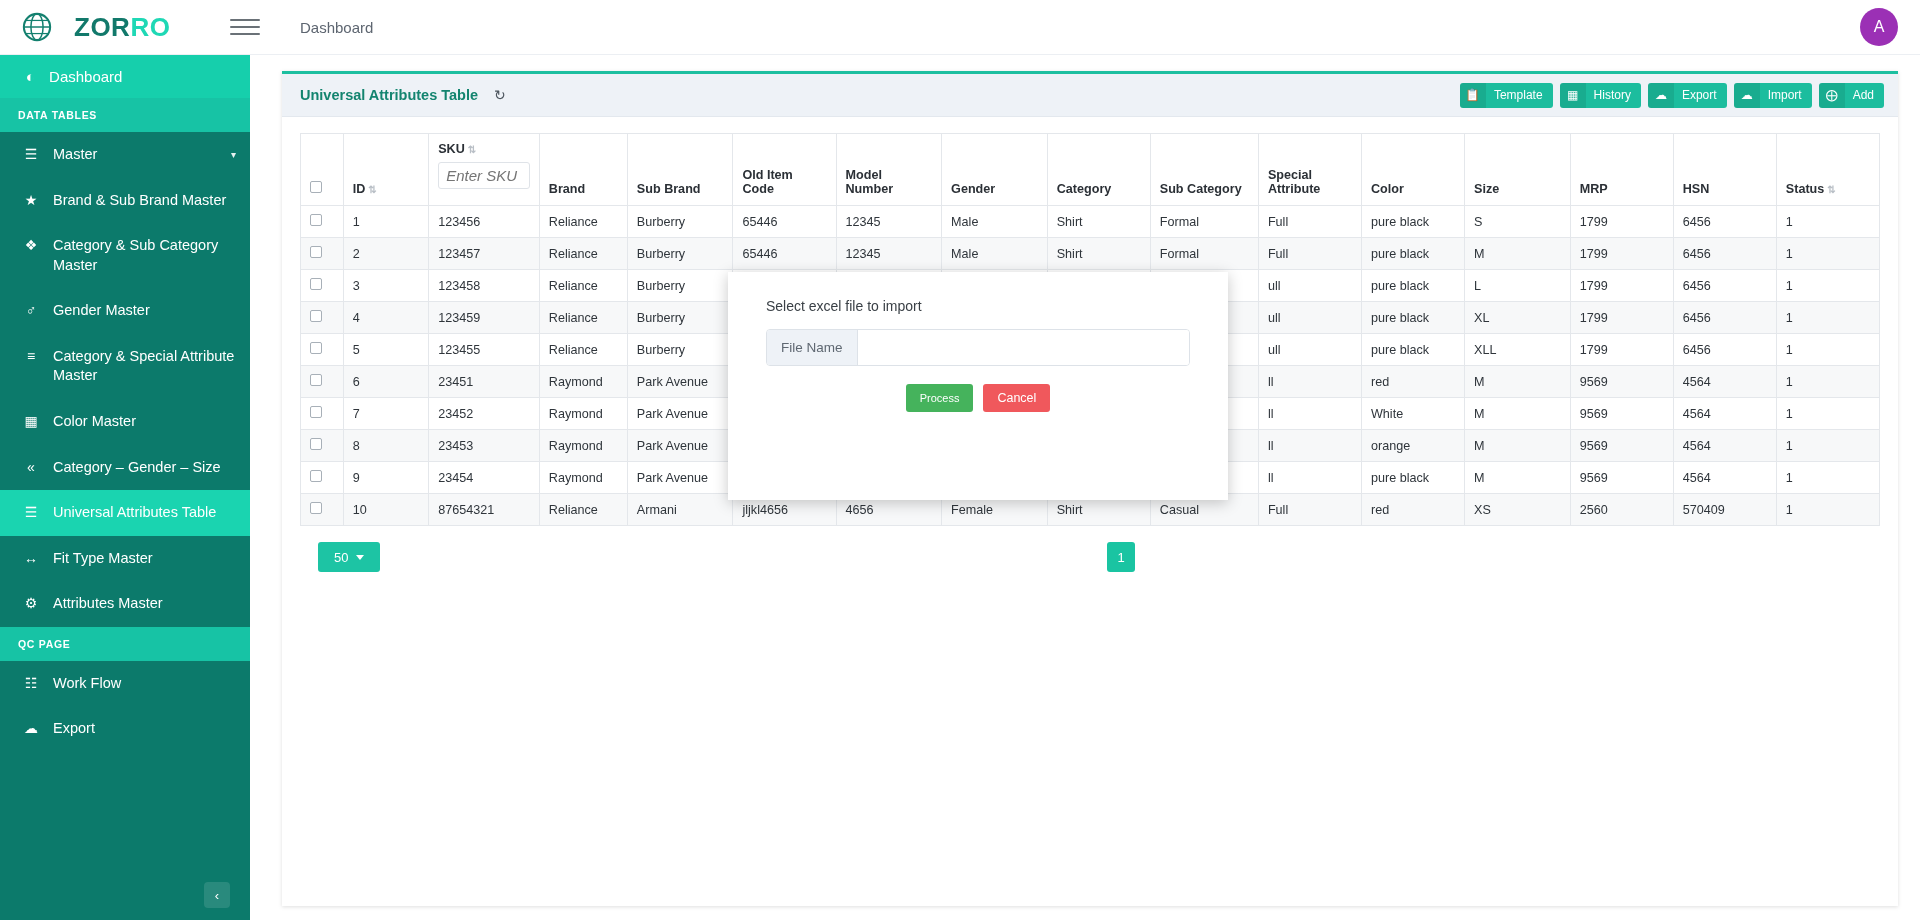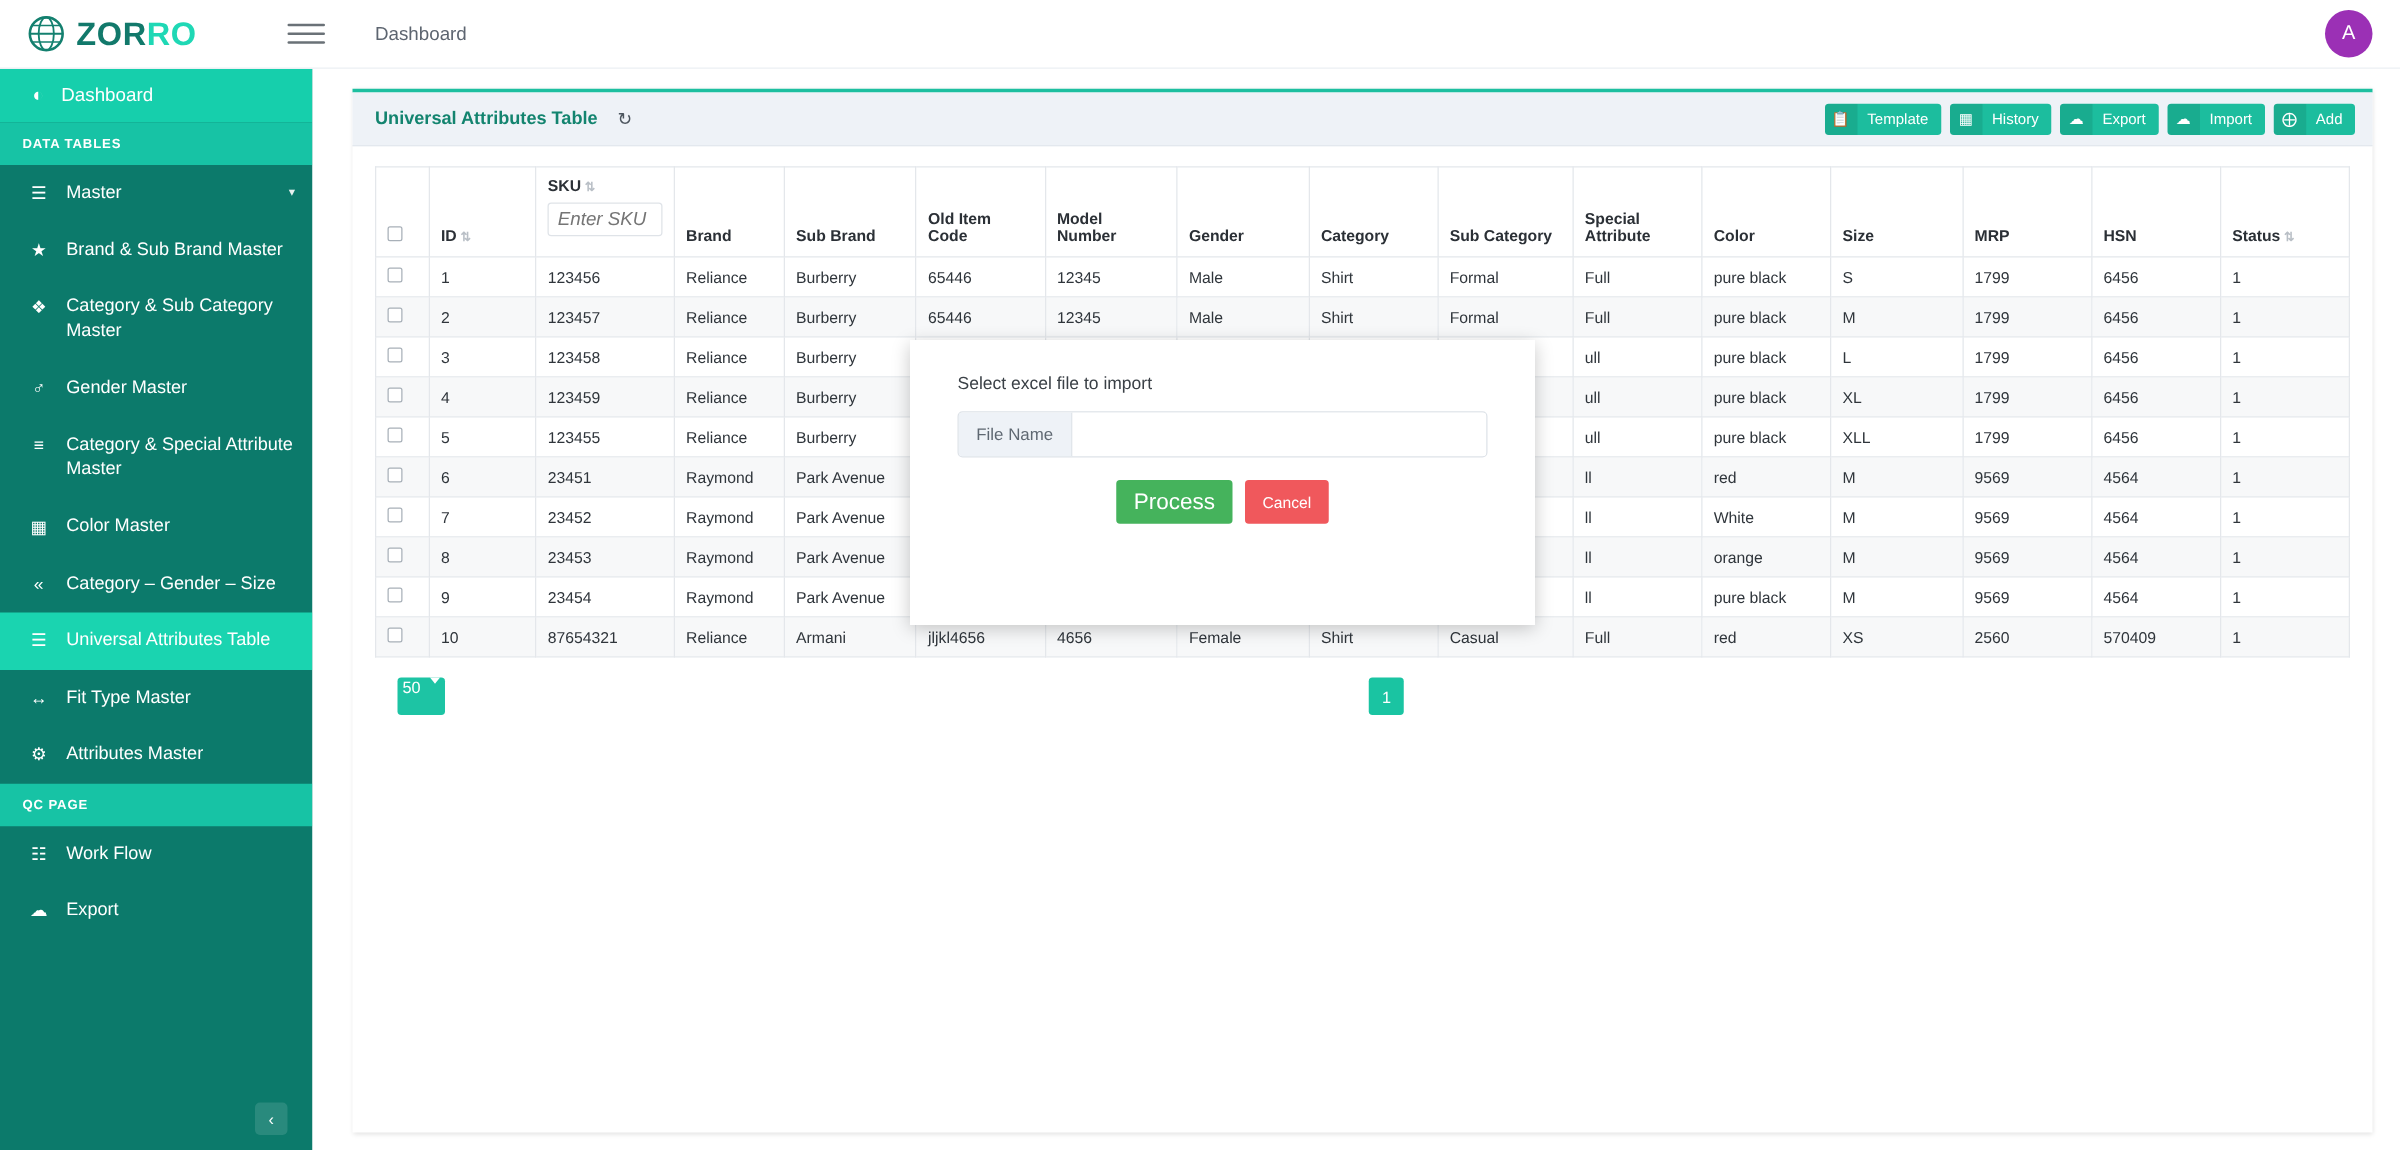--- a/index.html
+++ b/index.html
@@ -14,21 +14,21 @@
   .topbar {
     position: absolute; top: 0; left: 0;
     width: 1920px; height: 55px;
     background: #ffffff;
     display: flex; align-items: center;
     border-bottom: 1px solid #eceff3;
     z-index: 30;
   }
   .brand {
     width: 250px; height: 55px;
-    display: flex; align-items: center; gap: 9px;
+    display: flex; align-items: center; gap: 22px;
     padding-left: 22px;
   }
   .brand-mark { width: 30px; height: 30px; flex: 0 0 30px; }
   .brand-text {
     font-size: 26px; font-weight: bold; letter-spacing: .5px;
     line-height: 1;
   }
   .brand-text .c1 { color: #12796b; }
   .brand-text .c2 { color: #1fd8b5; }
 
@@ -175,22 +175,22 @@
   .col-hsn { width: 82px; }
   .col-status { width: 82px; }
 
   
   .pager-row {
     display: flex; align-items: center;
     padding: 16px 18px 0 18px; width: 1580px;
   }
   .per-page {
     background: #1dc4a4; color: #fff; border: none; border-radius: 3px;
-    font-size: 13px; height: 30px; padding: 0 4px;
-    display: flex; gap: 8px; cursor: pointer;
+    font-size: 13px; height: 30px; padding: 0 16px;
+    display: flex; align-items: center; gap: 8px; cursor: pointer;
   }
   .per-page .caret {
     width: 0; height: 0; border-left: 4px solid transparent;
     border-right: 4px solid transparent; border-top: 5px solid #fff;
   }
   .pages { margin: 0 auto; display: flex; }
   .page-num {
     background: #1ac4a2; color: #fff; border: none;
     width: 28px; height: 30px; border-radius: 3px;
     font-size: 13px; cursor: pointer;
@@ -223,21 +223,21 @@
     display: flex; align-items: center; padding: 0 14px;
     border-right: 1px solid #dde2e8;
   }
   .ig-input {
     flex: 1; border: none; outline: none; padding: 0 10px;
     font-size: 13.5px; font-family: "Liberation Sans", sans-serif;
   }
   .modal-actions { display: flex; justify-content: center; gap: 10px; }
   .btn-process {
     background: #45b35c; color: #fff; border: none; border-radius: 3px;
-    font-size: 18px; padding: 7px 14px; cursor: pointer;
+    font-size: 11px; padding: 7px 14px; cursor: pointer;
     font-family: "Liberation Sans", sans-serif;
   }
   .btn-cancel {
     background: #f0585c; color: #fff; border: none; border-radius: 3px;
     font-size: 12.5px; padding: 7px 14px; cursor: pointer;
     font-family: "Liberation Sans", sans-serif;
   }
 </style>
 </head>
 <body>

